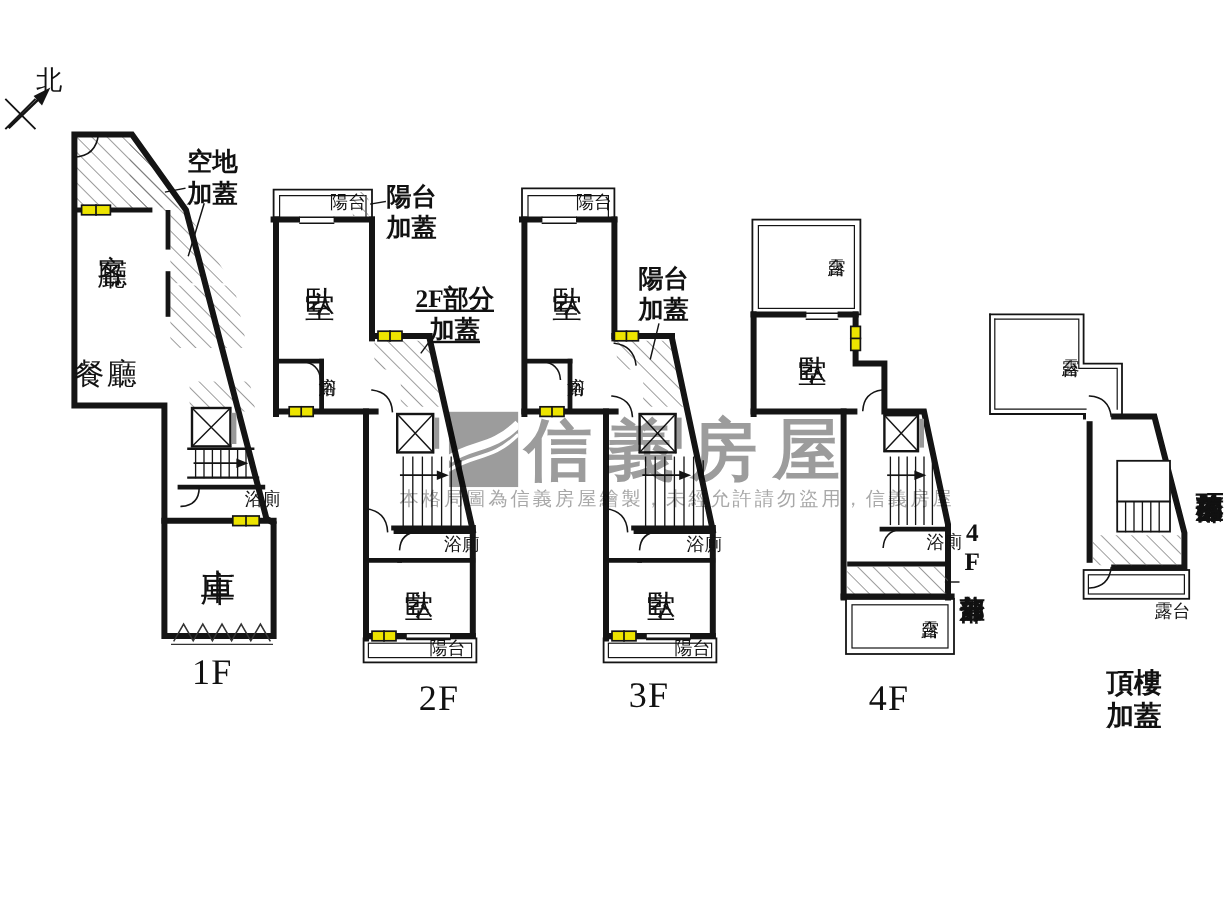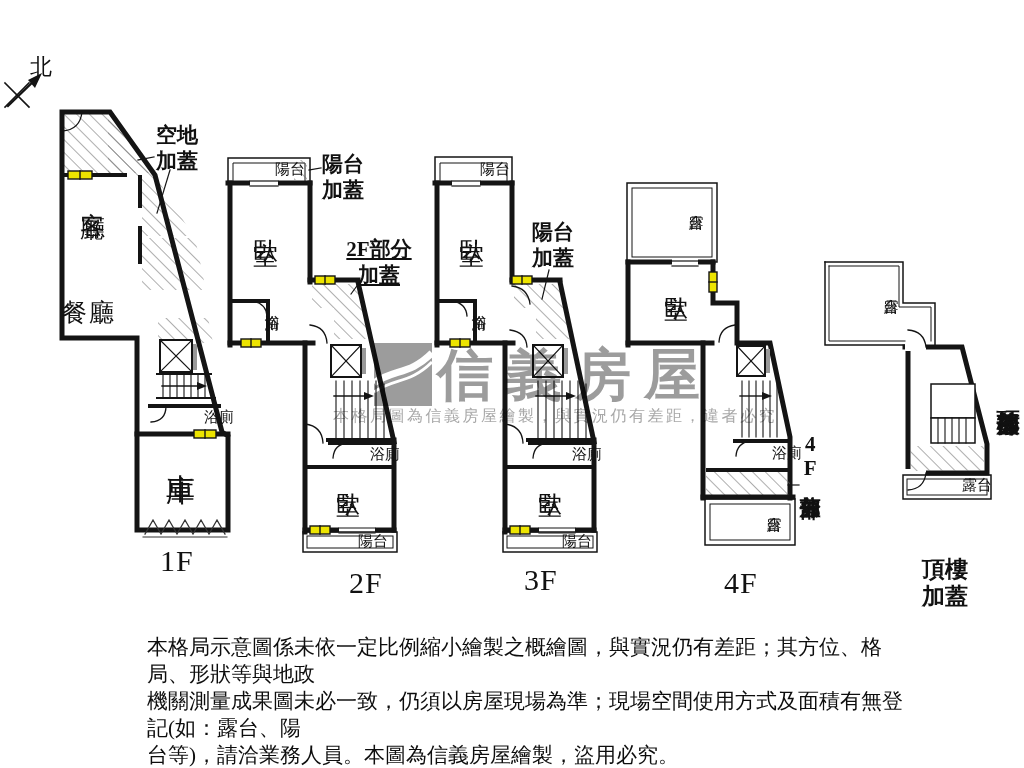--- a/index.html
+++ b/index.html
@@ -294,21 +294,21 @@
   </svg>
 
   <div class="wm wm-logo">
     <svg width="58" height="63" viewBox="0 0 58 63">
       <rect x="0" y="0" width="58" height="63" fill="#9c9c9c"></rect>
       <path d="M0,40 C20,26 36,32 58,10" stroke="#fff" stroke-width="7" fill="none"></path>
       <path d="M0,49 C20,35 36,41 58,19" stroke="#fff" stroke-width="3" fill="none"></path>
     </svg>
   </div>
   <div class="wm wm-brand">信義房屋</div>
-  <div class="wm wm-notice">本格局圖為信義房屋繪製，與實況仍有差距，違者必究</div>
+  <div class="wm wm-notice">本格局圖為信義房屋繪製，未經允許請勿盜用，信義房屋</div>
 
   <div class="lbl compass">北</div>
 
   <div class="lbl ann" style="left:156px;top:122px;width:48px;">空地加蓋</div>
   <div class="lbl room v" style="left:80px;top:192px;">客廳</div>
   <div class="lbl room" style="left:62px;top:299px;">餐廳</div>
   <div class="lbl small" style="left:180px;top:409px;">浴廁</div>
   <div class="lbl v" style="left:166px;top:451px;font-size:29px;">車庫</div>
   <div class="lbl floorname" style="left:160px;top:544px;">1F</div>
 
@@ -332,21 +332,18 @@
   <div class="lbl floorname" style="left:524px;top:563px;">3F</div>
 
   <div class="lbl small v" style="left:664px;top:203px;">露台</div>
   <div class="lbl v" style="left:664px;top:278px;font-size:24px;">臥室</div>
   <div class="lbl small" style="left:748px;top:445px;">浴廁</div>
   <div class="lbl small v" style="left:742px;top:505px;">露台</div>
   <div class="lbl ann v" style="left:797px;top:432px;height:130px;">4F部分加蓋</div>
   <div class="lbl floorname" style="left:724px;top:566px;">4F</div>
 
   <div class="lbl small v" style="left:859px;top:287px;">露台</div>
-  <div class="lbl small" style="left:938px;top:477px;">露台</div>
+  <div class="lbl small" style="left:938px;top:502px;">露台</div>
   <div class="lbl ann v" style="left:993px;top:393px;height:160px;font-size:23px;">頂樓部分加蓋</div>
   <div class="lbl" style="left:922px;top:556px;width:52px;font-size:23px;line-height:27px;font-weight:bold;">頂樓加蓋</div>
 
-  <div class="lbl disclaimer">本格局示意圖係未依一定比例縮小繪製之概繪圖，與實況仍有差距；其方位、格局、形狀等與地政
-機關測量成果圖未必一致，仍須以房屋現場為準；現場空間使用方式及面積有無登記(如：露台、陽
-台等)，請洽業務人員。本圖為信義房屋繪製，盜用必究。</div>
 
 </div>
 
 </body></html>

